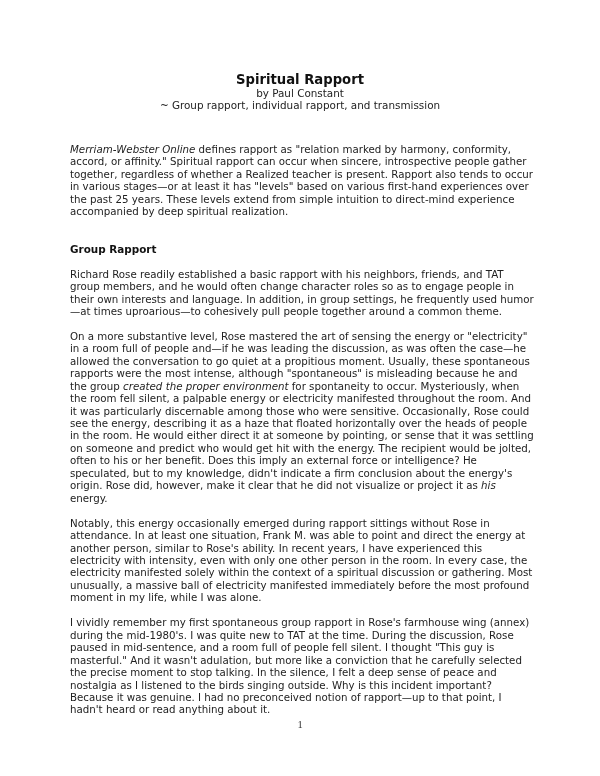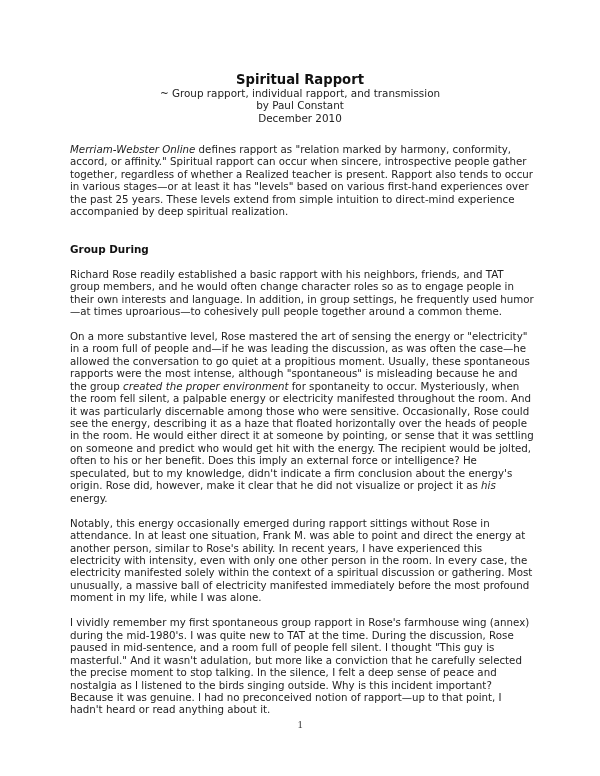--- a/index.html
+++ b/index.html
@@ -16,29 +16,28 @@
   .pg { position: absolute; left: 0; top: 719px; width: 600px; text-align: center;
         font-family: "Liberation Serif", serif; font-size: 10.5px; color: #333; }
   em { }
 </style>
 </head>
 <body>
 
 <div class="page">
   <div class="header">
     <p class="title">Spiritual Rapport</p>
+    <p class="sub">by Paul Constant</p>
     <p class="sub">~ Group rapport, individual rapport, and transmission</p>
-    <p class="sub">by Paul Constant</p>
-    <p class="sub">December 2010</p>
   </div>
 
   <div class="body">
     <p><em>Merriam-Webster Online</em><span> defines rapport as "relation marked by harmony, conformity, accord, or affinity."  Spiritual rapport can occur when sincere, introspective people gather together, regardless of whether a Realized teacher is present.  Rapport also tends to occur in various stages—or at least it has "levels" based on various first-hand experiences over the past 25 years.  These levels extend from simple intuition to direct-mind experience accompanied by deep spiritual realization.</span></p>
 
-    <p class="heading">Group During</p>
+    <p class="heading">Group Rapport</p>
 
     <p>Richard Rose readily established a basic rapport with his neighbors, friends, and TAT group members, and he would often change character roles so as to engage people in their own interests and language.  In addition, in group settings, he frequently used humor—at times uproarious—to cohesively pull people together around a common theme.</p>
 
     <p><span>On a more substantive level, Rose mastered the art of sensing the energy or "electricity" in a room full of people and—if he was leading the discussion, as was often the case—he allowed the conversation to go quiet at a propitious moment.  Usually, these spontaneous rapports were the most intense, although "spontaneous" is misleading because he and the group </span><em>created the proper environment</em><span> for spontaneity to occur.  Mysteriously, when the room fell silent, a palpable energy or electricity manifested throughout the room.  And it was particularly discernable among those who were sensitive.  Occasionally, Rose could see the energy, describing it as a haze that floated horizontally over the heads of people in the room.  He would either direct it at someone by pointing, or sense that it was settling on someone and predict who would get hit with the energy.  The recipient would be jolted, often to his or her benefit.  Does this imply an external force or intelligence?  He speculated, but to my knowledge, didn't indicate a firm conclusion about the energy's origin.  Rose did, however, make it clear that he did not visualize or project it as </span><em>his</em><span> energy.</span></p>
 
     <p>Notably, this energy occasionally emerged during rapport sittings without Rose in attendance.  In at least one situation, Frank M. was able to point and direct the energy at another person, similar to Rose's ability.  In recent years, I have experienced this electricity with intensity, even with only one other person in the room.  In every case, the electricity manifested solely within the context of a spiritual discussion or gathering.  Most unusually, a massive ball of electricity manifested immediately before the most profound moment in my life, while I was alone.</p>
 
     <p>I vividly remember my first spontaneous group rapport in Rose's farmhouse wing (annex) during the mid-1980's.  I was quite new to TAT at the time.  During the discussion, Rose paused in mid-sentence, and a room full of people fell silent.  I thought "This guy is masterful."  And it wasn't adulation, but more like a conviction that he carefully selected the precise moment to stop talking.  In the silence, I felt a deep sense of peace and nostalgia as I listened to the birds singing outside.  Why is this incident important?  Because it was genuine.  I had no preconceived notion of rapport—up to that point, I hadn't heard or read anything about it.</p>
   </div>
 

